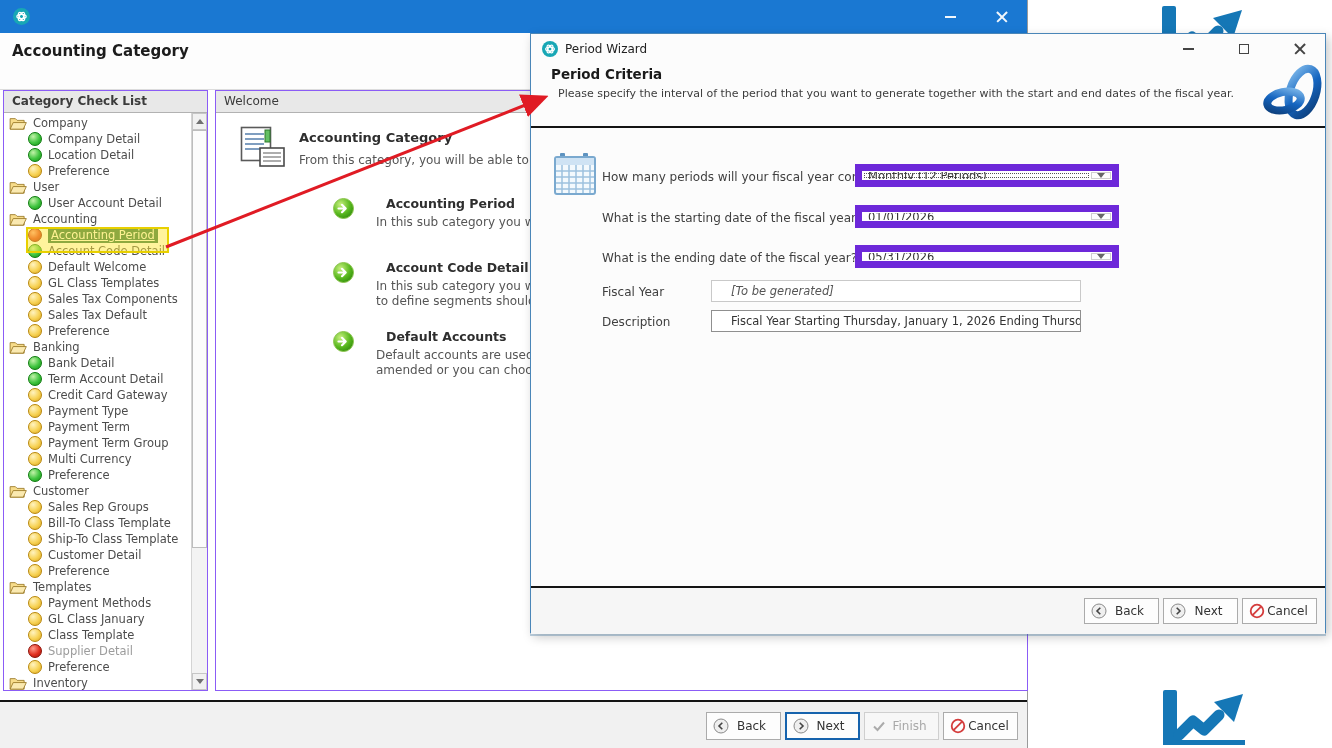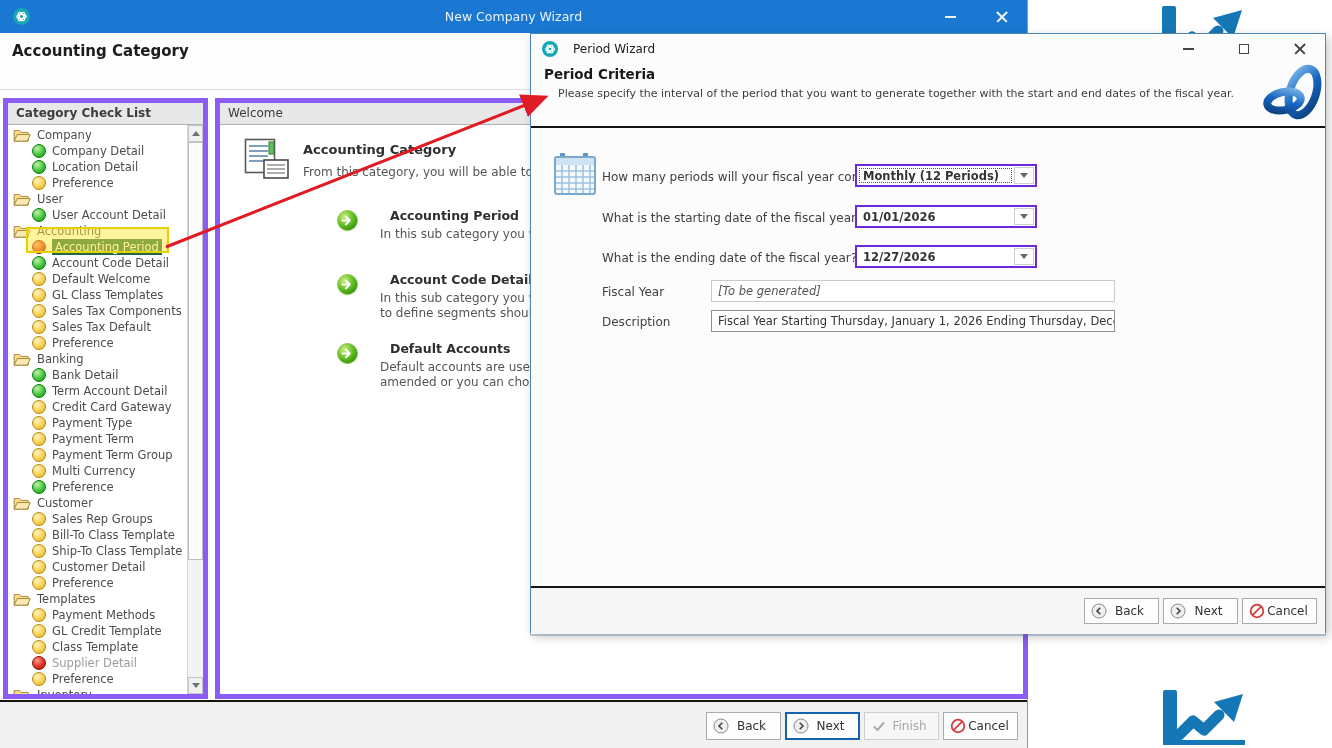--- a/index.html
+++ b/index.html
@@ -26,21 +26,21 @@
   .glyph-min { width:11px; height:2px; background:#f2f7fc; }
   .glyph-close { position:relative; width:12px; height:12px; }
   .glyph-close::before,.glyph-close::after { content:""; position:absolute; left:-1px; top:5px; width:14px; height:1.6px; background:#f2f7fc; }
   .glyph-close::before { transform:rotate(45deg); }
   .glyph-close::after { transform:rotate(-45deg); }
 
   .page-header { position:absolute; left:0; top:33px; width:100%; height:57px;
     background:#fdfdfd; border-bottom:1px solid #dcdcdc; }
   .page-title { position:absolute; left:12px; top:9px; font-size:15px; font-weight:bold; color:#1c1c1c; }
 
-  .panel { position:absolute; top:98px; background:#fff; border:5px solid #8b5cf6; }
+  .panel { position:absolute; top:90px; background:#fff; border:1px solid #8b5cf6; }
   .panel-header { height:22px; background:#e8e8e8; border-bottom:1px solid #b2b2b2;
     font-size:12px; color:#3b3b3b; line-height:21px; padding-left:8px; }
   .tree-panel { left:3px; width:205px; height:601px; }
   .tree-panel .panel-header { font-weight:bold; }
   .welcome-panel { left:215px; width:813px; height:601px; }
 
   .tree-body { position:absolute; left:0; top:22px; right:16px; bottom:0; overflow:hidden; padding-top:2px; }
   .tree-row { display:flex; align-items:center; height:16px; white-space:nowrap; cursor:default; }
   .tree-row.folder { padding-left:5px; }
   .tree-row.child { padding-left:24px; }
@@ -87,47 +87,47 @@
   .btn .btn-ic { flex:0 0 16px; display:inline-flex; }
   .btn .btn-label { flex:1; text-align:center; }
   .btn.focused { border:2px solid #1663ad; }
   .btn.disabled { color:#a8a8a8; border-color:#cfcfcf; background:#f7f7f7; }
 
   
   .dialog { position:absolute; left:530px; top:33px; width:796px; height:600px; background:#fcfcfc;
     border:1px solid #4a86b8; box-shadow:0 3px 0 rgba(70,120,160,.35), 3px 4px 10px rgba(0,0,0,.22); z-index:5; }
   .dlg-titlebar { position:absolute; left:0; top:0; width:100%; height:30px; background:#fcfcfc; display:flex; align-items:center; }
   .dlg-titlebar .app-icon { margin-left:11px; width:16px; height:16px; }
-  .dlg-title { margin-left:15px; font-size:12px; color:#222; }
+  .dlg-title { margin-left:7px; font-size:12px; color:#222; }
   .dlg-controls { position:absolute; right:14px; top:0; height:30px; display:flex; align-items:center; gap:34px; }
   .dlg-controls .glyph-min { background:#444; }
   .glyph-max { width:10px; height:10px; border:1.4px solid #444; }
   .dlg-controls .glyph-close::before,.dlg-controls .glyph-close::after { background:#444; }
 
-  .dlg-heading { position:absolute; left:13px; top:32px; font-size:13.5px; font-weight:bold; color:#1a1a1a;text-align:right; }
+  .dlg-heading { position:absolute; left:20px; top:32px; font-size:13.5px; font-weight:bold; color:#1a1a1a;text-align:right; }
   .dlg-subheading { position:absolute; left:27px; top:53px; font-size:11px; color:#3c3c3c; white-space:nowrap; }
   .loops-logo { position:absolute; left:730px; top:28px; }
   .dlg-sep-top { top:92px; }
   .dlg-sep-bottom { top:552px; }
   .dlg-footer { position:absolute; left:0; top:554px; width:100%; height:46px; background:#f6f6f6; }
   .dlg-footer .btn-row { left:553px; top:10px; }
   .dlg-footer .btn { height:26px; }
 
   .cal-icon { position:absolute; left:22px; top:118px; }
   .dlg-row-label { position:absolute; left:71px; font-size:12px; color:#3f3f3f; white-space:nowrap; }
-  .combo { position:absolute; left:324px; width:182px; height:23px; background:#fff; border:2px solid #6d28d9; cursor:pointer;font-weight:bold; }
+  .combo { position:absolute; left:324px; width:264px; height:23px; background:#fff; border:7px solid #6d28d9; cursor:pointer; }
   .combo-text { position:absolute; left:1px; top:1px; bottom:1px; right:22px; font-size:11.5px; color:#333;
     display:flex; align-items:center; padding-left:5px; white-space:nowrap; overflow:hidden; }
   .combo.focused .combo-text { outline:1px dotted #555; outline-offset:-2px; }
   .combo-arrow-btn { position:absolute; right:1px; top:1px; bottom:1px; width:20px; background:#fdfdfd;
     border:1px solid #cfcfcf; display:flex; align-items:center; justify-content:center; }
   .combo-arrow { width:0; height:0; border-left:4px solid transparent; border-right:4px solid transparent; border-top:5px solid #666; }
 
-  .textbox { position:absolute; left:180px; width:404px; height:22px; background:#fff;
-    font-size:11.5px; color:#333; display:flex; align-items:center; padding-left:6px;
+  .textbox { position:absolute; left:180px; width:370px; height:22px; background:#fff;
+    font-size:11.5px; color:#333; display:flex; align-items:center; padding-left:19px;
     white-space:nowrap; overflow:hidden; }
   .textbox.readonly { border:1px solid #c9c9c9; font-style:italic; color:#555; }
   .textbox.editable { border:1px solid #8f8f8f; }
 
   
   .marker-highlight { position:absolute; left:26px; top:227px; width:143px; height:26px;
     background:rgba(255,232,58,.5); border:2px solid #e8d000; z-index:3; }
   .anno-arrow { position:absolute; left:0; top:0; z-index:50; pointer-events:none; }
 </style>
 </head>
@@ -156,21 +156,20 @@
     <span class="app-icon">
       <svg width="17" height="17" viewBox="0 0 17 17">
         <circle cx="8.5" cy="8.5" r="8.5" fill="#18a7b5"></circle>
         <g fill="none" stroke="#ffffff" stroke-width="1.3">
           <ellipse cx="8.5" cy="8.5" rx="4.6" ry="2.1"></ellipse>
           <ellipse cx="8.5" cy="8.5" rx="4.6" ry="2.1" transform="rotate(60 8.5 8.5)"></ellipse>
           <ellipse cx="8.5" cy="8.5" rx="4.6" ry="2.1" transform="rotate(120 8.5 8.5)"></ellipse>
         </g>
       </svg>
     </span>
-    <span class="tb-title">New Company Wizard</span>
     <span class="tb-controls">
       <span class="tb-btn">
           <span class="glyph-min"></span>
         </span>
       <span class="tb-btn">
           <span class="glyph-close"></span>
         </span>
     </span>
   </div>
 
@@ -330,21 +329,21 @@
             </svg>
           </span>
           <span class="tree-label">Templates</span>
         </div>
         <div class="tree-row child">
           <span class="t-ic ball yellow"></span>
           <span class="tree-label">Payment Methods</span>
         </div>
         <div class="tree-row child">
           <span class="t-ic ball yellow"></span>
-          <span class="tree-label">GL Credit Template</span>
+          <span class="tree-label">GL Class January</span>
         </div>
         <div class="tree-row child">
           <span class="t-ic ball yellow"></span>
           <span class="tree-label">Class Template</span>
         </div>
         <div class="tree-row child">
           <span class="t-ic ball red"></span>
           <span class="tree-label dimmed">Supplier Detail</span>
         </div>
         <div class="tree-row child">
@@ -574,21 +573,21 @@
   <div class="dlg-row-label" style="top:177px">What is the starting date of the fiscal year?</div>
   <div class="combo" style="top:171px">
     <span class="combo-text">01/01/2026</span>
     <span class="combo-arrow-btn">
         <span class="combo-arrow"></span>
       </span>
   </div>
 
   <div class="dlg-row-label" style="top:217px">What is the ending date of the fiscal year?</div>
   <div class="combo" style="top:211px">
-    <span class="combo-text">12/27/2026</span>
+    <span class="combo-text">05/31/2026</span>
     <span class="combo-arrow-btn">
         <span class="combo-arrow"></span>
       </span>
   </div>
 
   <div class="dlg-row-label" style="top:251px">Fiscal Year</div>
   <div class="textbox readonly" style="top:246px">[To be generated]</div>
 
   <div class="dlg-row-label" style="top:281px">Description</div>
   <div class="textbox editable" style="top:276px">Fiscal Year Starting Thursday, January 1, 2026 Ending Thursday, December 3</div>

